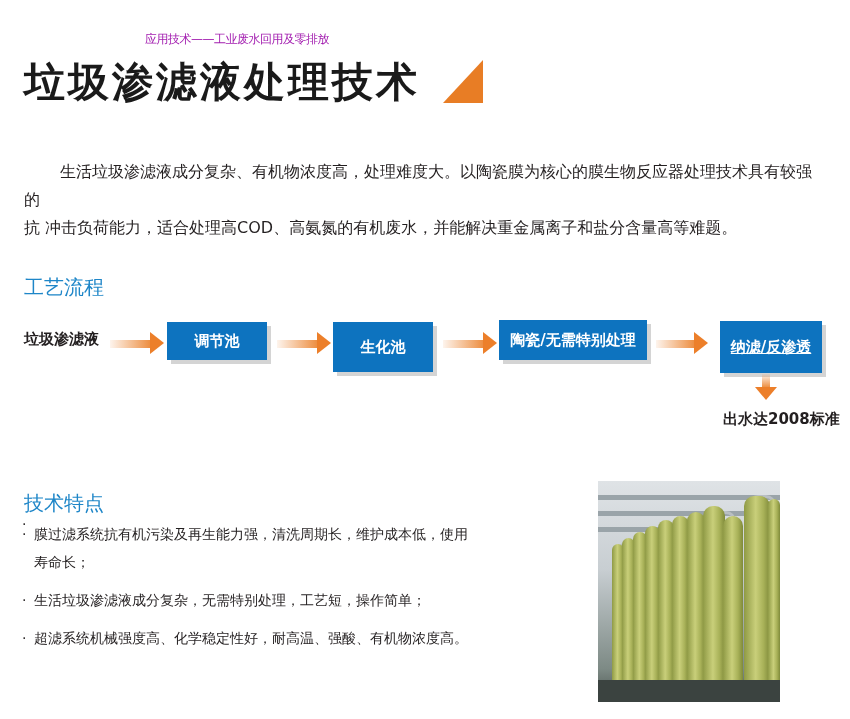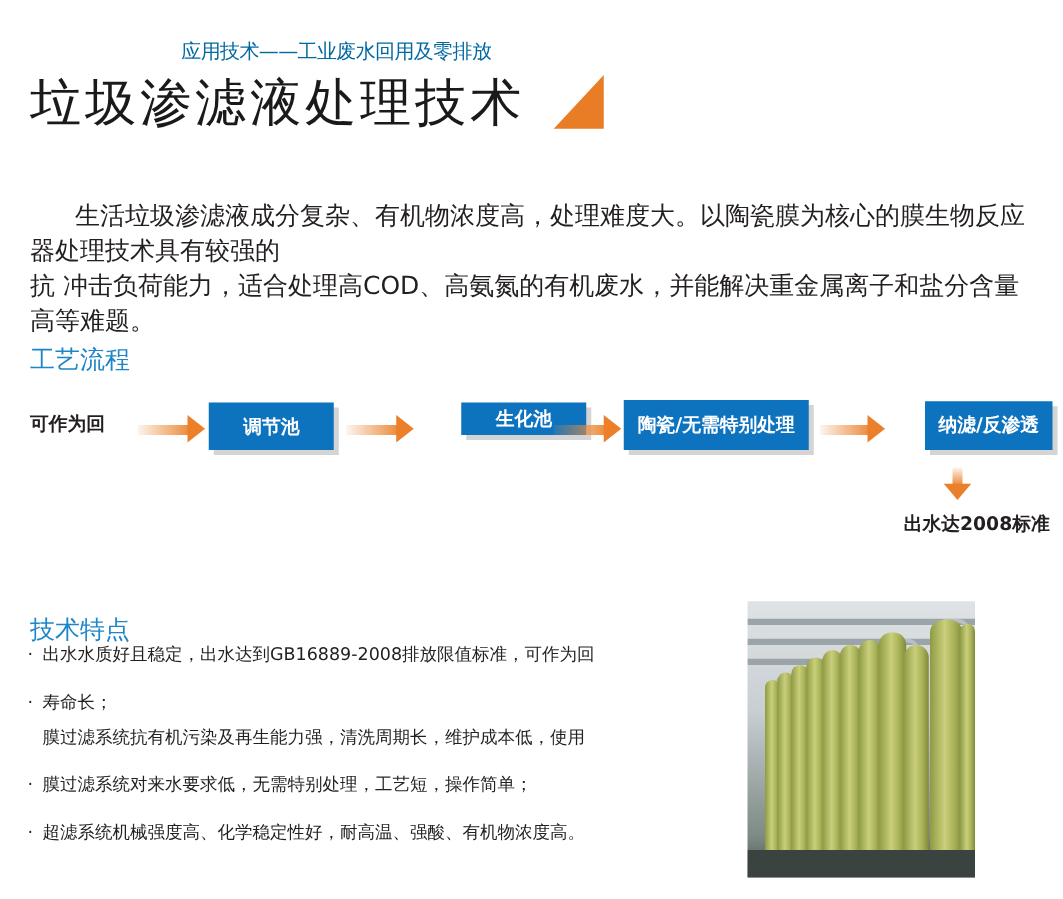--- a/index.html
+++ b/index.html
@@ -1,25 +1,25 @@
 <!DOCTYPE html>
 <html><head>
 <meta charset="utf-8">
 <style>
   html, body { margin:0; padding:0; background:#ffffff; }
   body { width:850px; height:719px; position:relative; overflow:hidden;
          font-family:"DejaVu Sans","Liberation Sans",sans-serif; color:#231f20; }
   .abs { position:absolute; }
 
-  .subtitle { left:145px; top:31px; font-size:16px; color:#0369a1; letter-spacing:-0.5px; white-space:nowrap; }
-  .main-title { left:24px; top:55px; font-size:41px; font-weight:normal; color:#1a1a1a; letter-spacing:3px; white-space:nowrap; }
+  .subtitle { left:145px; top:31px; font-size:12px; color:#a21caf; letter-spacing:-0.5px; white-space:nowrap; }
+  .main-title { left:24px; top:55px; font-size:41px; font-weight:bold; color:#1a1a1a; letter-spacing:3px; white-space:nowrap; }
   .title-tri { left:443px; top:60px; width:0; height:0;
                border-left:40px solid transparent; border-bottom:43px solid #e87d25; }
 
-  .intro { left:24px; top:158px; width:800px; font-size:20px; line-height:28px; color:#231f20; }
+  .intro { left:24px; top:158px; width:800px; font-size:16px; line-height:28px; color:#231f20; }
   .intro p { margin:0; }
   .intro .l1 { text-indent:36px; }
 
   .section-h { font-size:20px; color:#1e86c8; white-space:nowrap; }
   #proc-h { left:24px; top:274px; }
   #feat-h { left:24px; top:490px; }
 
   .flow-src { left:24px; top:330px; font-size:15px; font-weight:bold; color:#231f20; white-space:nowrap; }
   .arrow-h { height:14px; }
   .arrow-h .shaft { position:absolute; left:0; top:4px; height:8px; right:12px;
@@ -58,75 +58,74 @@
 <div class="abs main-title">垃圾渗滤液处理技术</div>
 <div class="abs title-tri"></div>
 
 <div class="abs intro">
   <p class="l1">生活垃圾渗滤液成分复杂、有机物浓度高，处理难度大。以陶瓷膜为核心的膜生物反应器处理技术具有较强的</p>
   <p>抗 冲击负荷能力，适合处理高COD、高氨氮的有机废水，并能解决重金属离子和盐分含量高等难题。</p>
 </div>
 
 <div id="proc-h" class="abs section-h">工艺流程</div>
 
-<div class="abs flow-src">可作为回</div>
+<div class="abs flow-src">垃圾渗滤液</div>
 
 <div class="abs arrow-h" style="left:110px; top:336px; width:54px;">
     <div class="shaft"></div>
     <div class="head"></div>
   </div>
 <div class="abs flow-box" style="left:167px; top:322px; width:100px; height:38px;">
     <span>调节池</span>
   </div>
 
 <div class="abs arrow-h" style="left:277px; top:336px; width:54px;">
     <div class="shaft"></div>
     <div class="head"></div>
   </div>
-<div class="abs flow-box" style="left:333px; top:322px; width:100px; height:26px;margin-left:36px;">
+<div class="abs flow-box" style="left:333px; top:322px; width:100px; height:50px;">
     <span>生化池</span>
   </div>
 
 <div class="abs arrow-h" style="left:443px; top:336px; width:54px;">
     <div class="shaft"></div>
     <div class="head"></div>
   </div>
 <div class="abs flow-box" style="left:499px; top:320px; width:148px; height:40px;">
     <span>陶瓷/无需特别处理</span>
   </div>
 
 <div class="abs arrow-h" style="left:656px; top:336px; width:52px;">
     <div class="shaft"></div>
     <div class="head"></div>
   </div>
-<div class="abs flow-box" style="left:740px; top:321px; width:102px; height:39px;">
+<div class="abs flow-box" style="left:720px; top:321px; width:102px; height:52px;text-decoration:underline;">
     <span>纳滤/反渗透</span>
   </div>
 
 <div class="abs arrow-v" style="left:755px; top:374px; height:28px;">
     <div class="shaft"></div>
     <div class="head"></div>
   </div>
 <div class="abs flow-result">出水达2008标准</div>
 
 <div id="feat-h" class="abs section-h">技术特点</div>
 
 <div class="abs features">
   <div class="feat">
     <span class="dot">·</span>
-    <div>出水水质好且稳定，出水达到GB16889-2008排放限值标准，可作为回</div>
   </div>
   <div class="feat">
     <span class="dot">·</span>
+    <div>膜过滤系统抗有机污染及再生能力强，清洗周期长，维护成本低，使用</div>
     <div>寿命长；</div>
-    <div>膜过滤系统抗有机污染及再生能力强，清洗周期长，维护成本低，使用</div>
   </div>
   <div class="feat">
     <span class="dot">·</span>
-    <div>膜过滤系统对来水要求低，无需特别处理，工艺短，操作简单；</div>
+    <div>生活垃圾渗滤液成分复杂，无需特别处理，工艺短，操作简单；</div>
   </div>
   <div class="feat">
     <span class="dot">·</span>
     <div>超滤系统机械强度高、化学稳定性好，耐高温、强酸、有机物浓度高。</div>
   </div>
 </div>
 
 <div class="abs photo">
   <div class="beam" style="top:14px;"></div>
   <div class="beam" style="top:30px;"></div>

